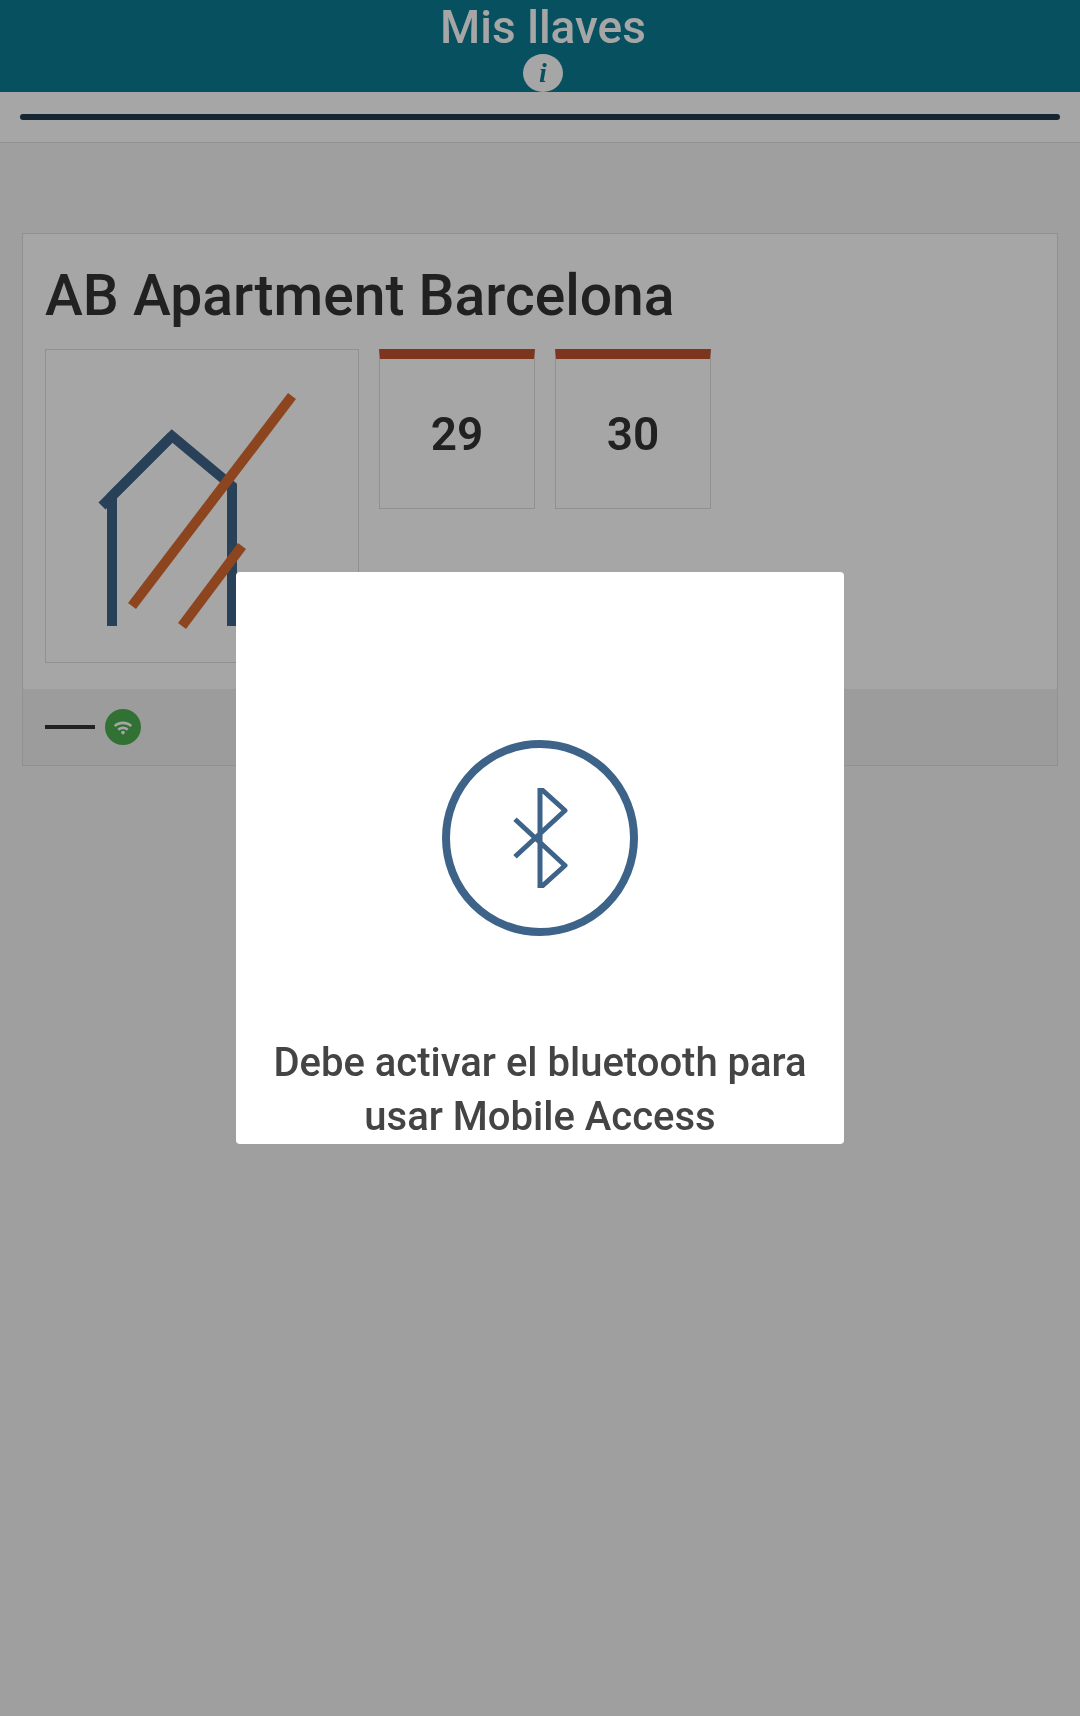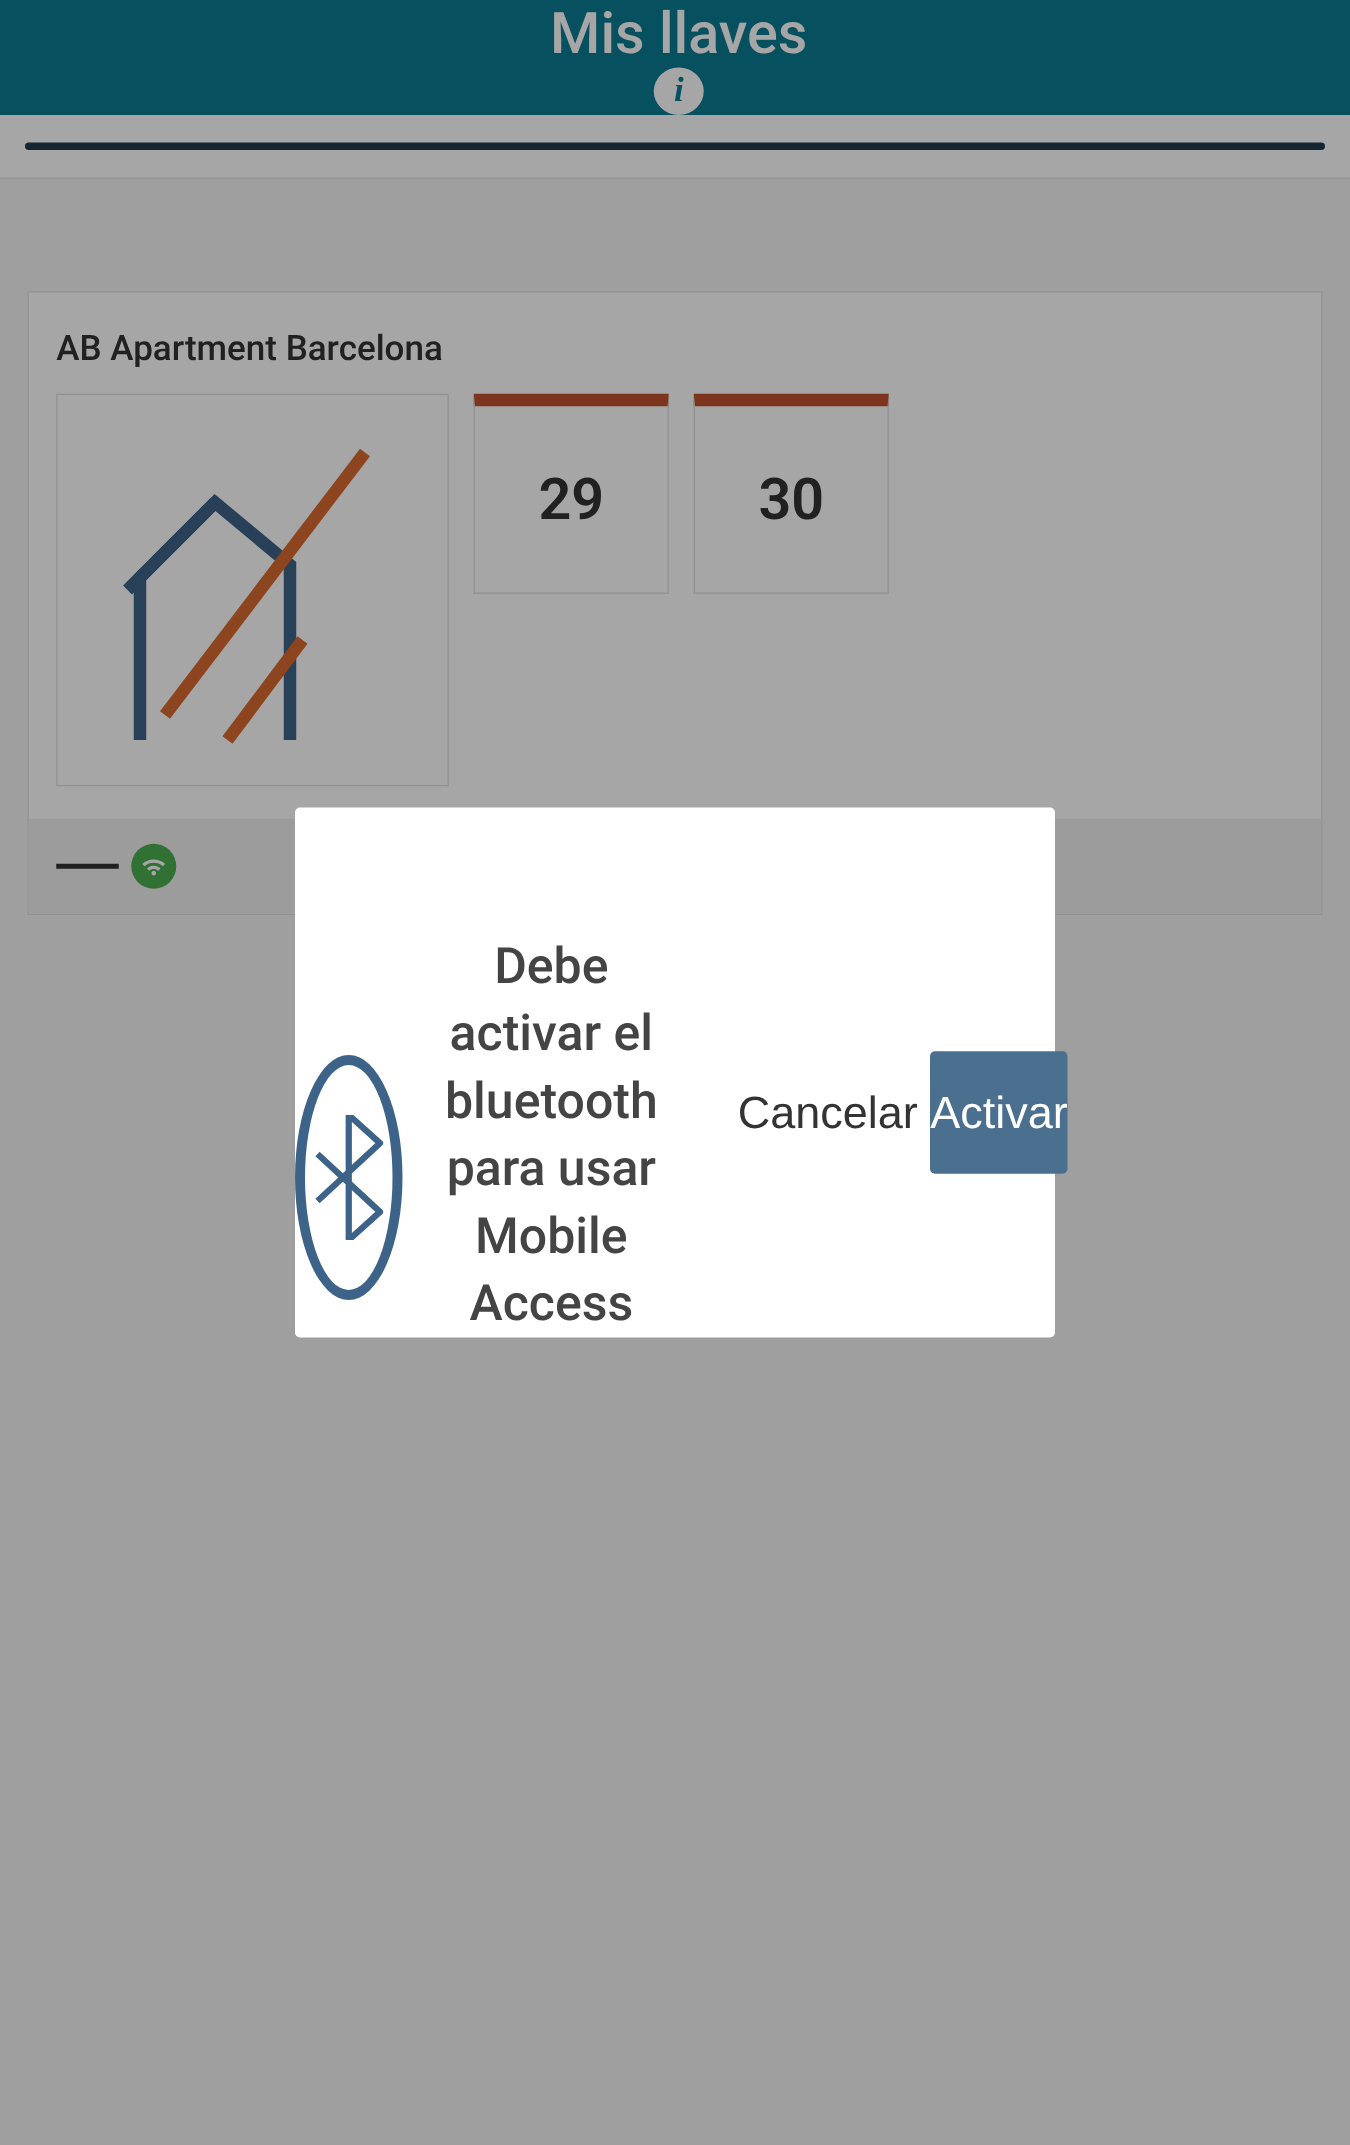--- a/index.html
+++ b/index.html
@@ -67,21 +67,21 @@
   color: #213A4E;
 }
 .content {
   padding: 90px 22px 0;
 }
 .card {
   background: #ffffff;
   border: 1px solid #ddd;
 }
 .card-title {
-  font-size: 28px;
+  font-size: 57px;
   font-weight: 500;
   color: #333;
   padding: 28px 22px 20px;
 }
 .card-body {
   display: flex;
   padding: 0 22px 26px;
   gap: 20px;
 }
 .house-icon-box {
@@ -156,21 +156,21 @@
   display: flex;
   align-items: center;
   justify-content: center;
 }
 .modal {
   width: 608px;
   background: #ffffff;
   border-radius: 4px;
   padding: 0;
   display: flex;
-  flex-direction: row;
+  flex-direction: column;
   align-items: center;
 }
 .bluetooth-circle {
   width: 196px;
   height: 196px;
   border: 8px solid #3E6388;
   border-radius: 50%;
   display: flex;
   align-items: center;
   justify-content: center;
@@ -264,18 +264,14 @@
 </div>
 
 <div class="overlay">
   <div class="modal">
     <div class="bluetooth-circle">
       <svg viewBox="0 0 50 80">
         <path d="M 25 0 L 25 80 M 25 0 L 45 18 L 5 55 M 25 80 L 45 62 L 5 25" stroke="#3E6388" stroke-width="4" fill="none" stroke-linejoin="round"></path>
       </svg>
     </div>
     <div class="modal-message">Debe activar el bluetooth para usar Mobile Access</div>
-    <div class="modal-buttons">
-      <button class="btn-cancel">Cancelar</button>
-      <button class="btn-activate">Activar</button>
-    </div>
   </div>
 </div>
 
 </body></html>

